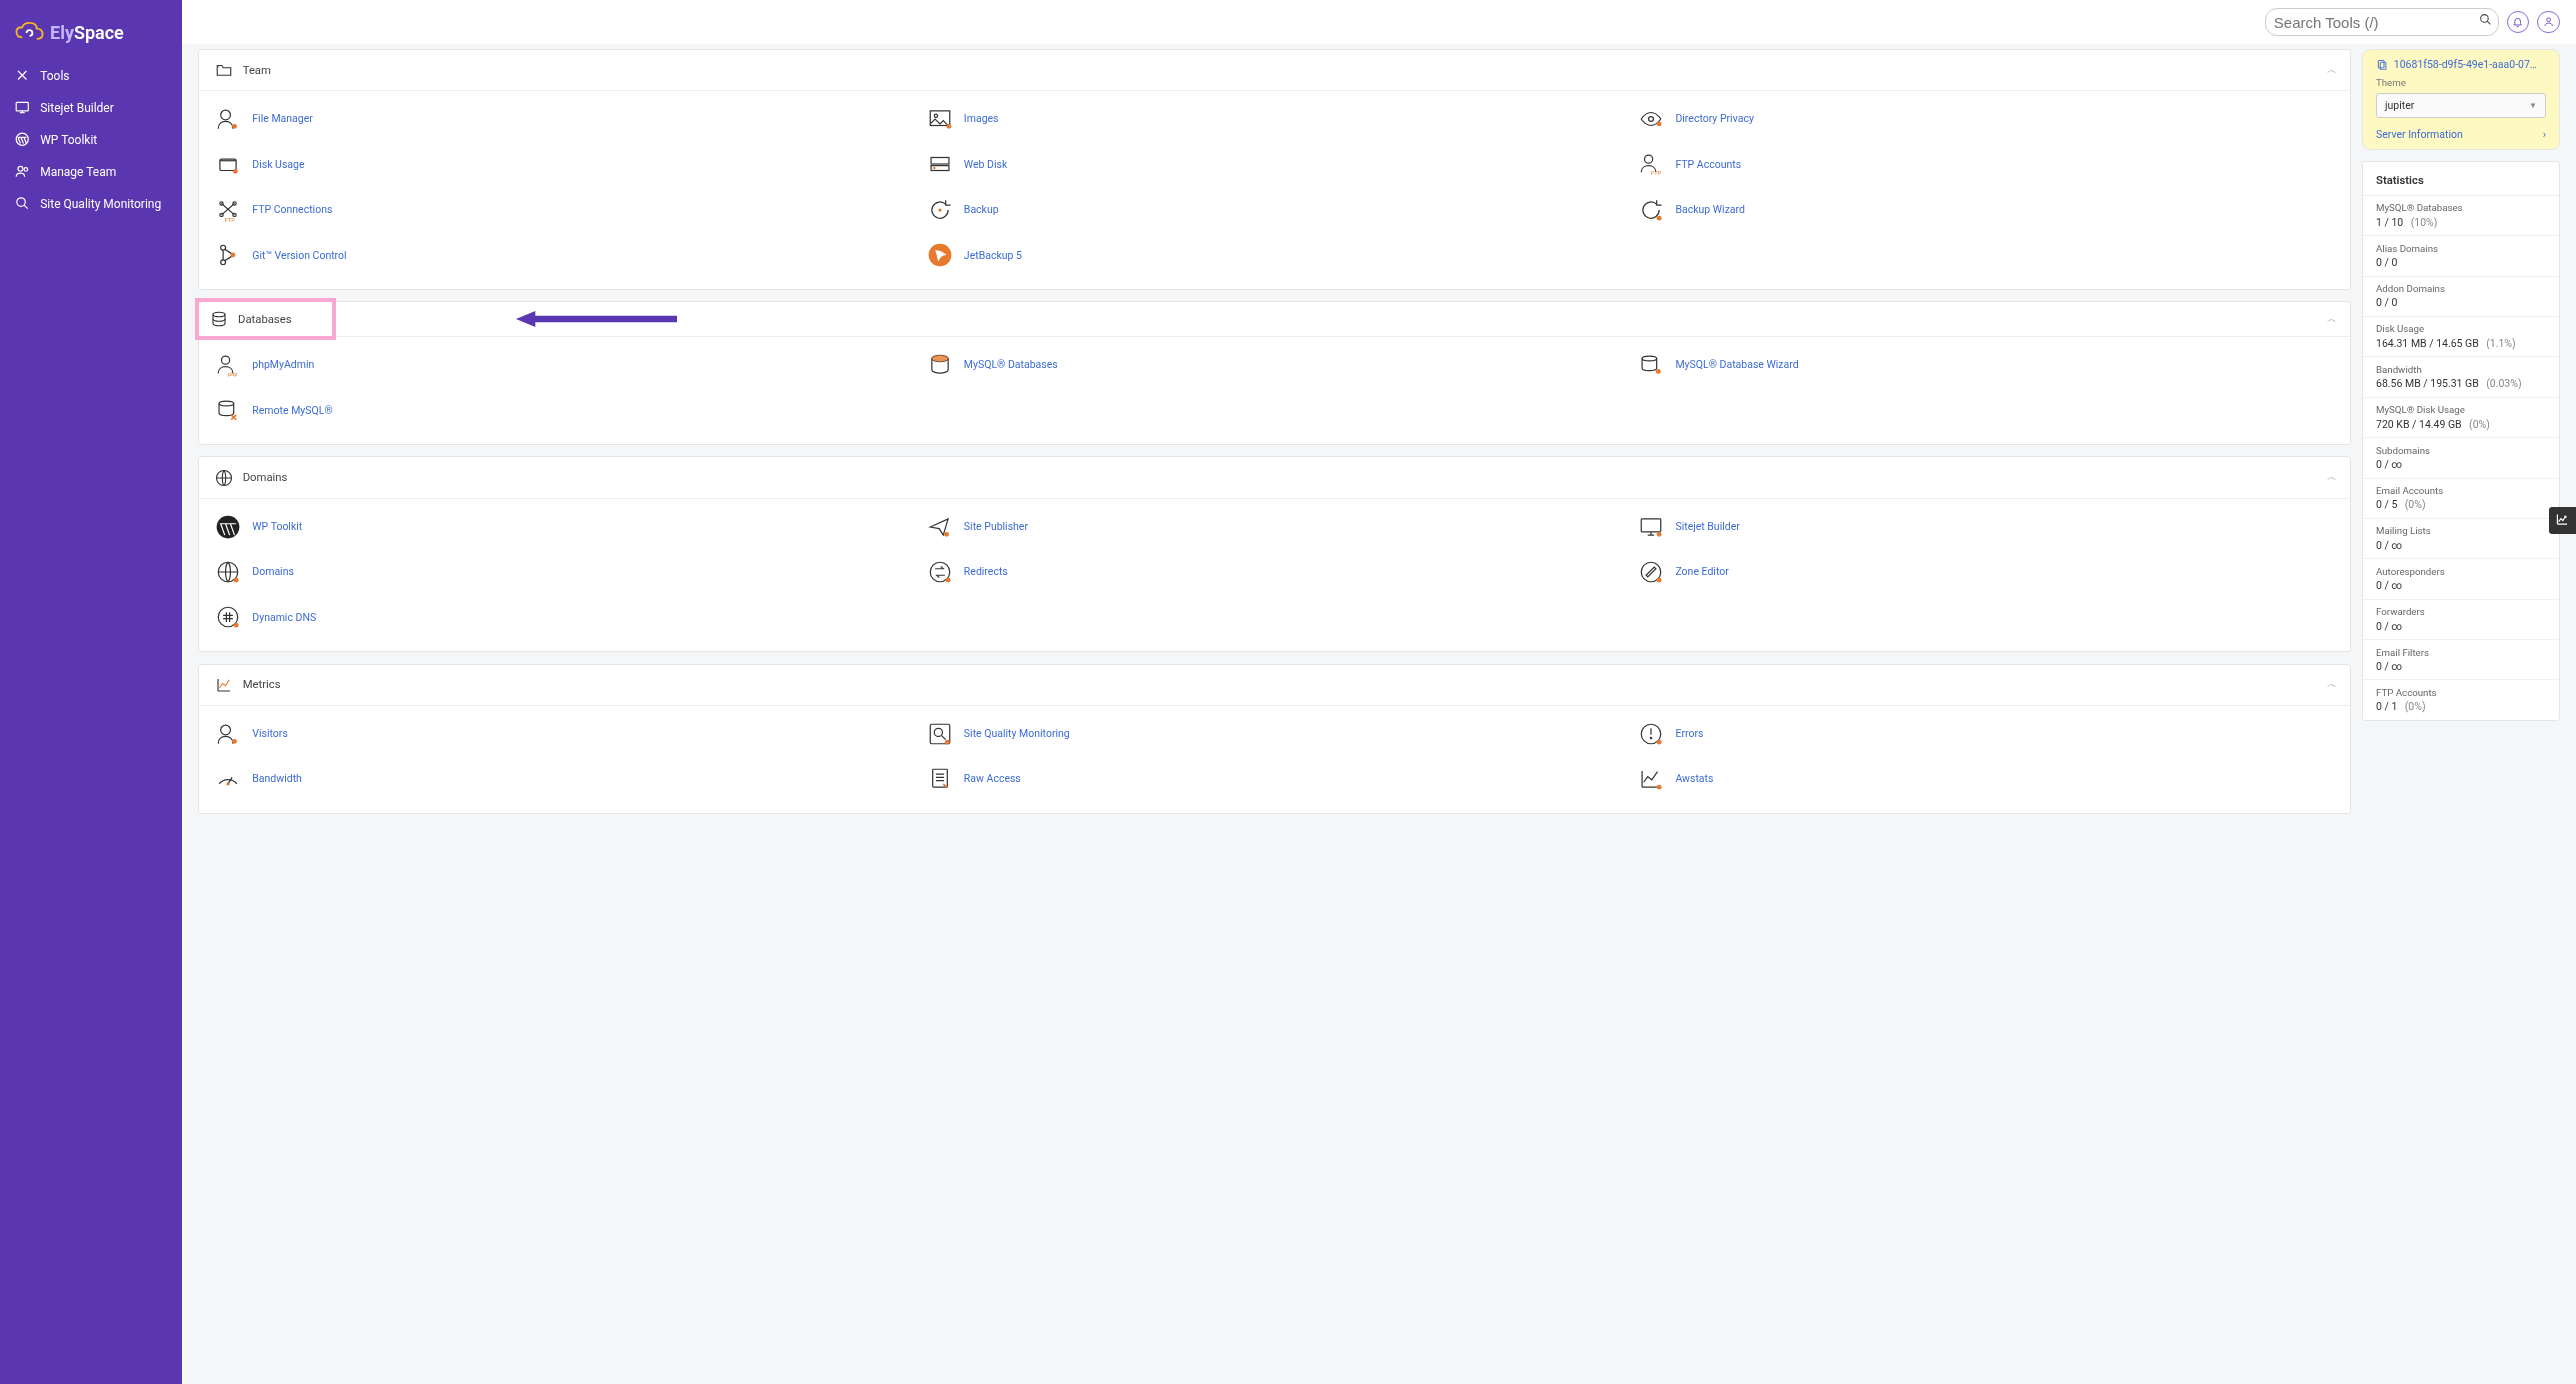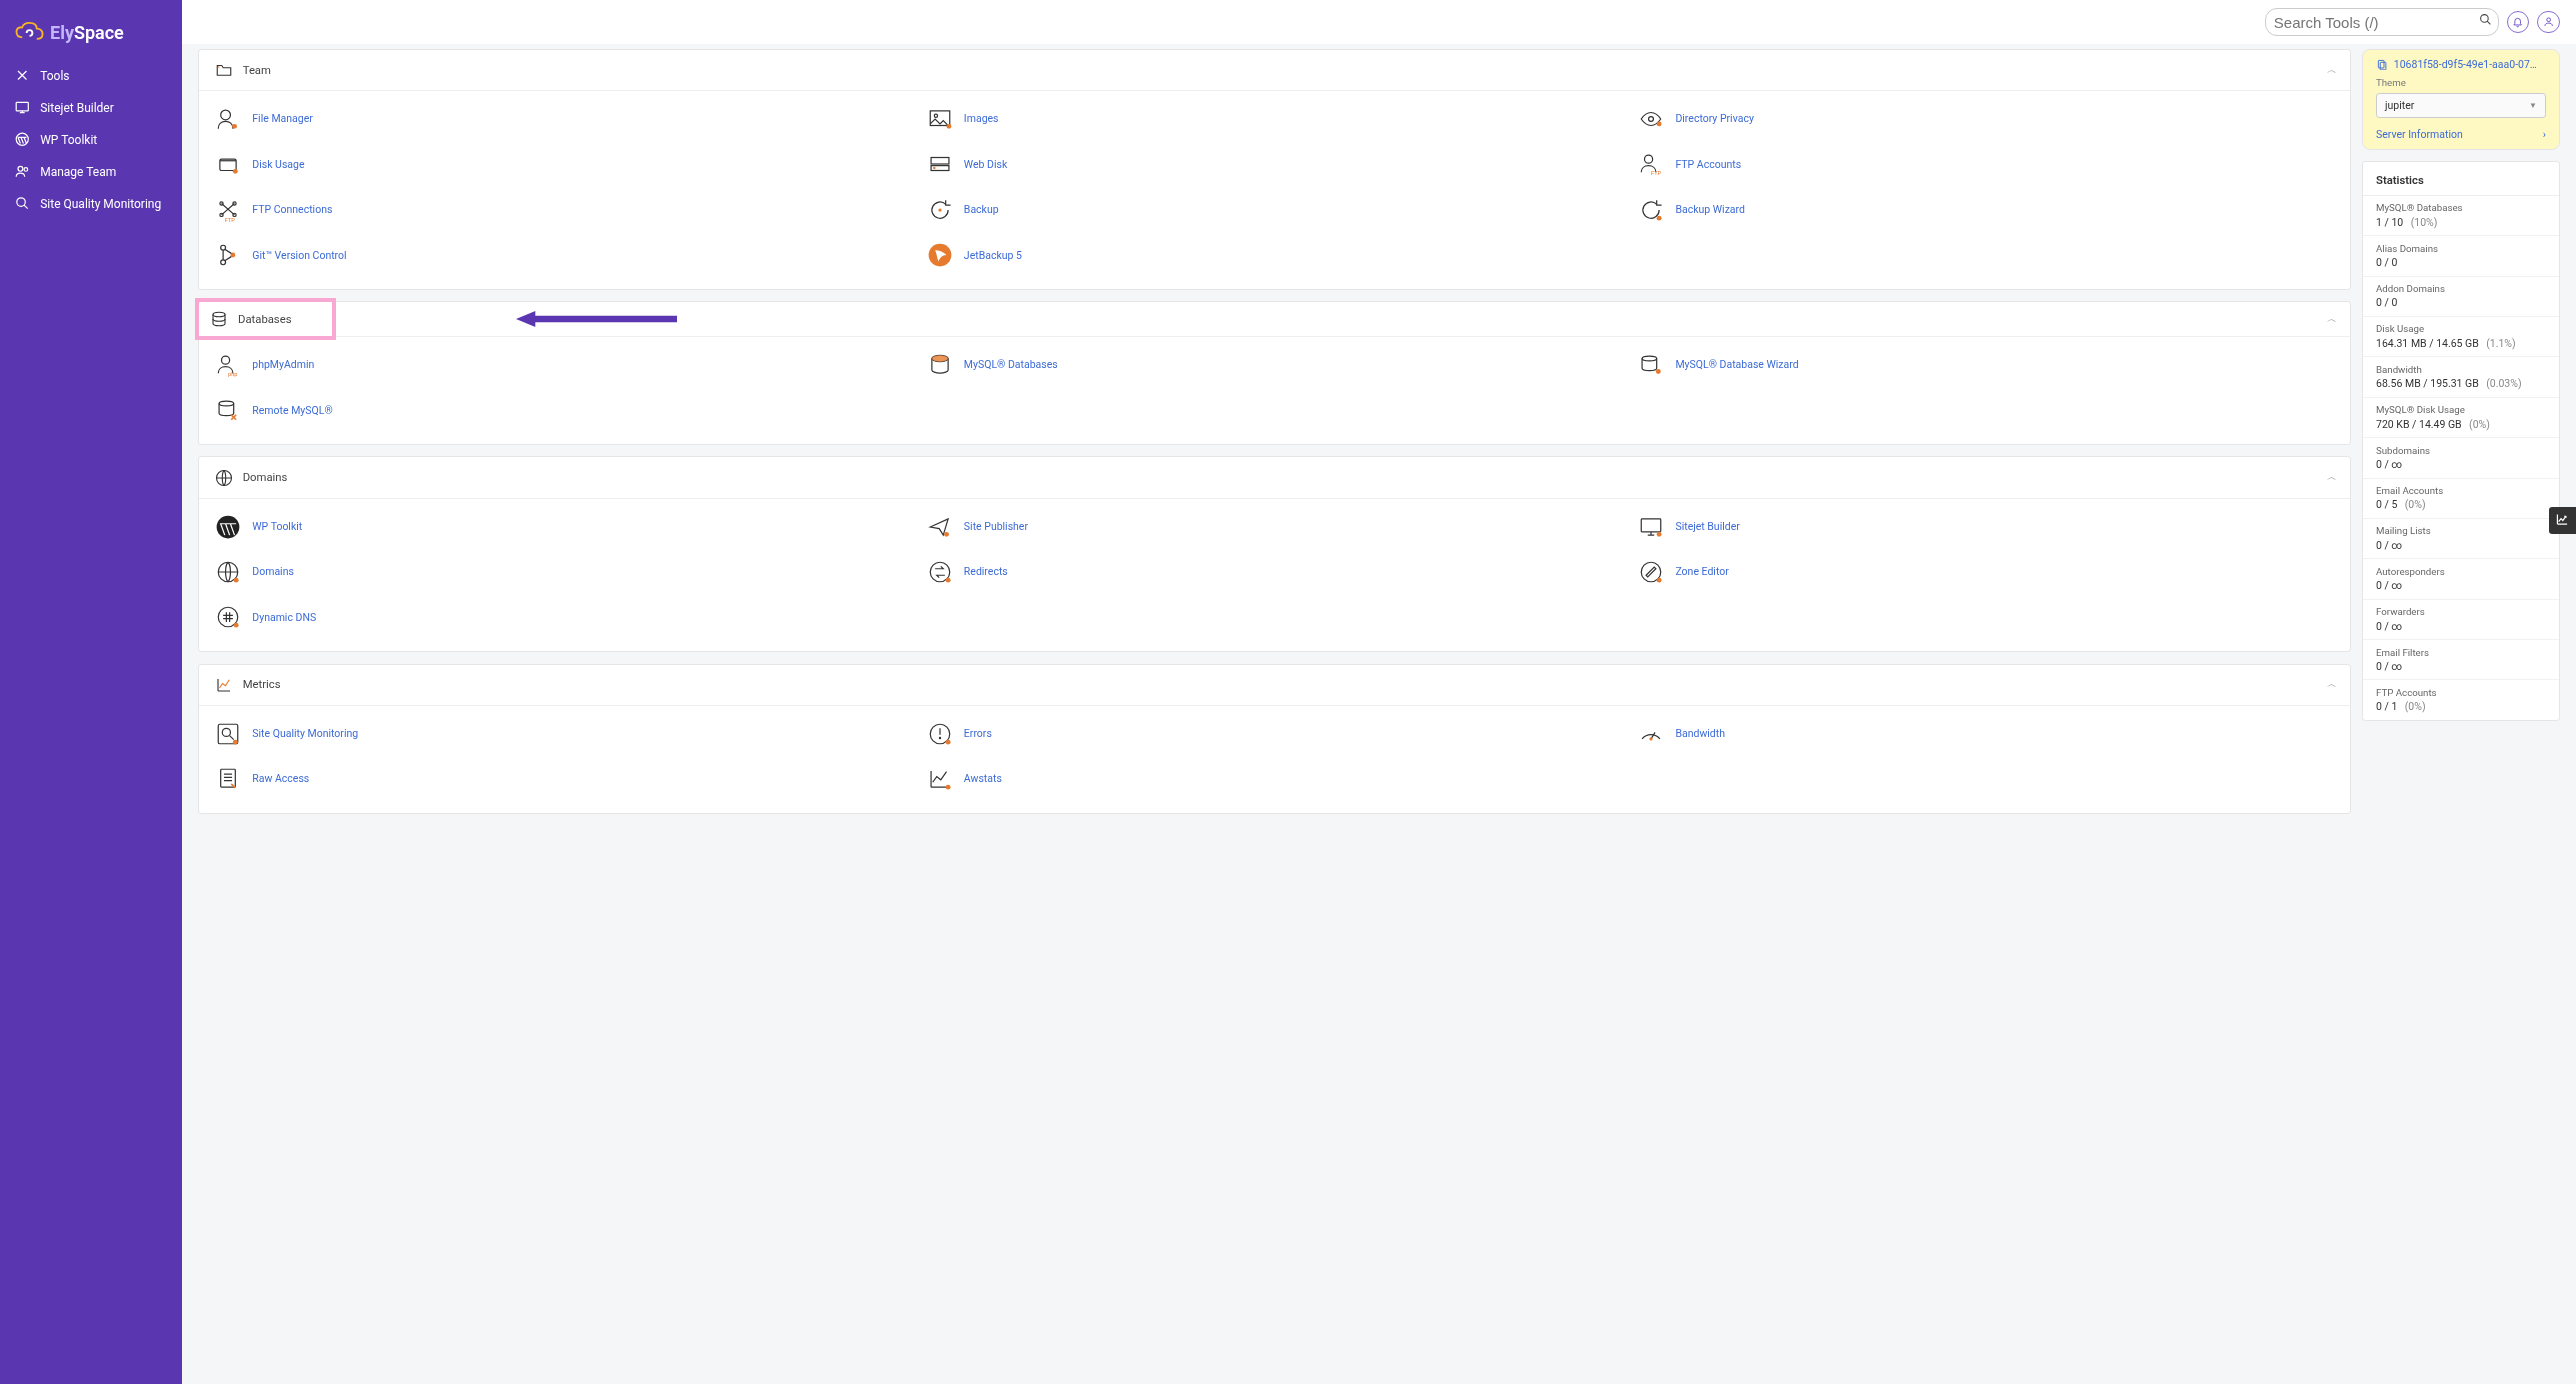--- a/index.html
+++ b/index.html
@@ -430,20 +430,30 @@
                 <path d="M6 16l4-6 4 3 5-8" stroke="#e67a2e" fill="none" stroke-width="1.5"></path>
               </svg>
             <span class="panel-title">Metrics</span>
             <span class="collapse">︿</span>
           </div>
           <div class="panel-body">
             <div class="grid">
               <div class="tool">
                   <span class="icon">
                     <svg viewBox="0 0 32 32">
+                      <circle class="blk" cx="13" cy="11" r="6"></circle>
+                      <path class="blk" d="M4 28c0-6 4-9 9-9s9 3 9 9"></path>
+                      <circle class="orange-dot" cx="24" cy="25" r="3"></circle>
+                    </svg>
+                  </span>
+                  <a>Visitors</a>
+                </div>
+              <div class="tool">
+                  <span class="icon">
+                    <svg viewBox="0 0 32 32">
                       <rect class="blk" x="4" y="4" width="24" height="24" rx="2"></rect>
                       <circle class="blk" cx="14" cy="14" r="5"></circle>
                       <path class="blk" d="M18 18l5 5"></path>
                       <circle class="orange-dot" cx="25" cy="26" r="3"></circle>
                     </svg>
                   </span>
                   <a>Site Quality Monitoring</a>
                 </div>
               <div class="tool">
                   <span class="icon">

